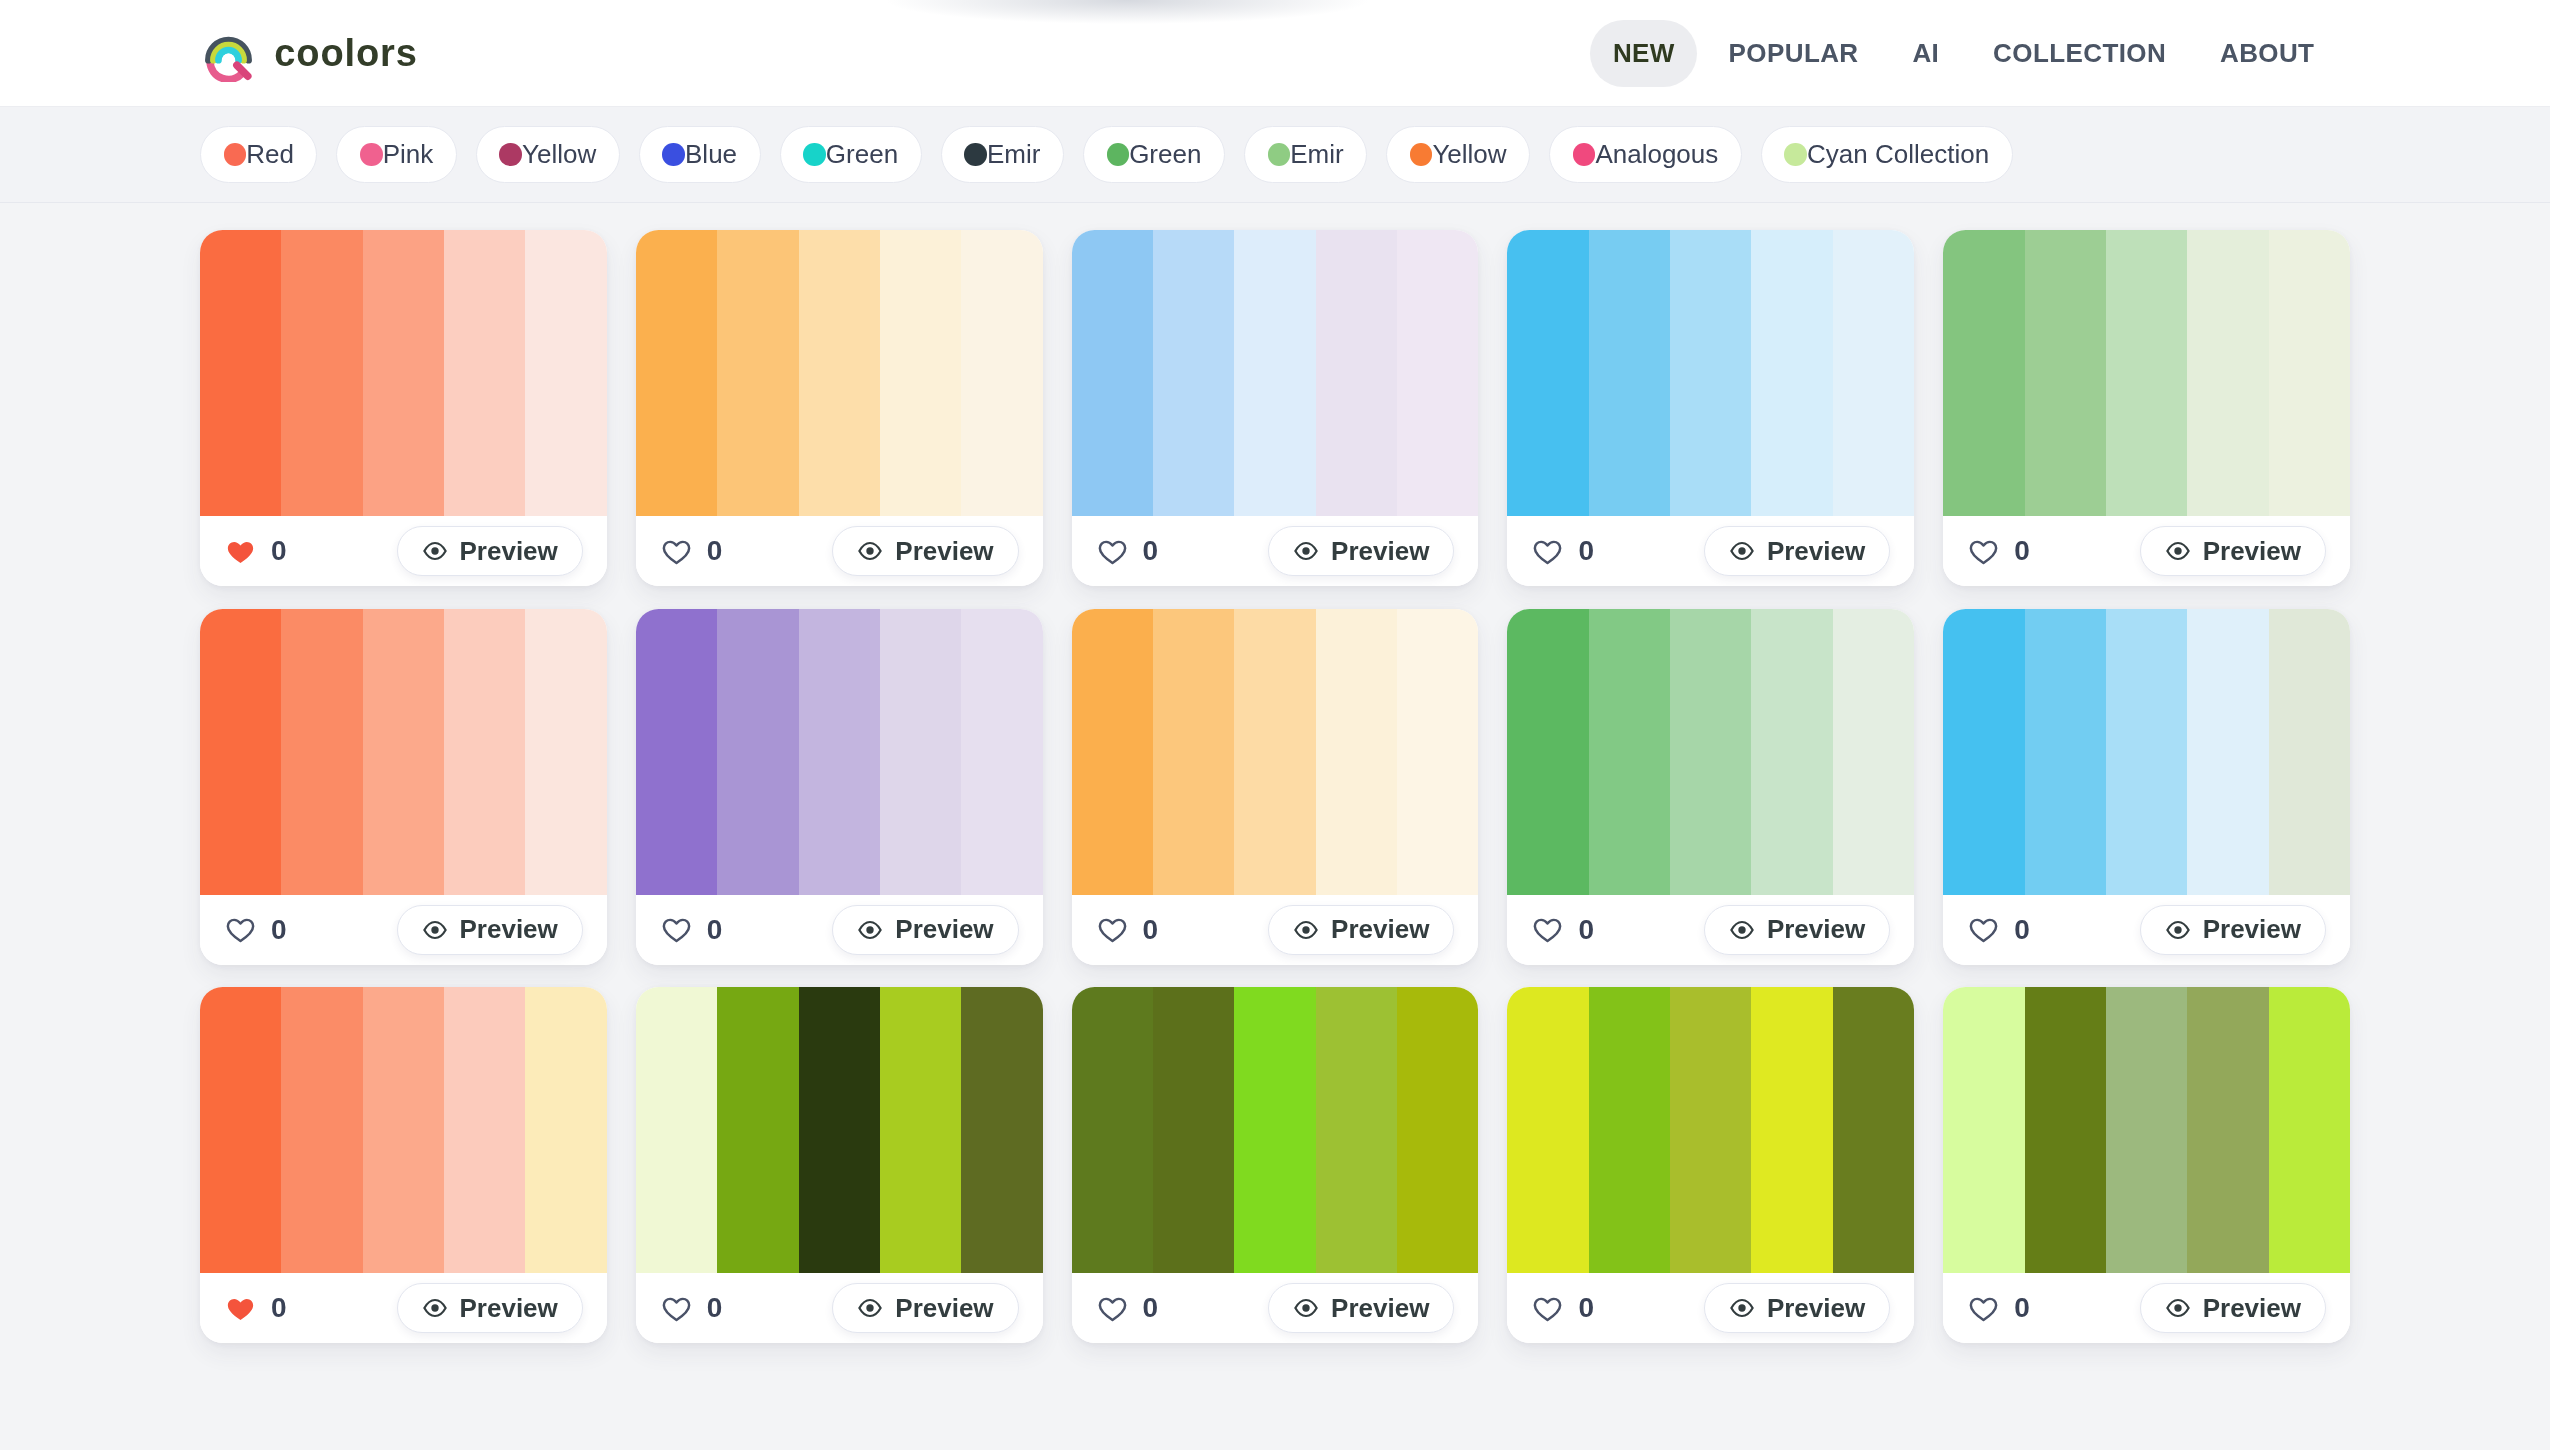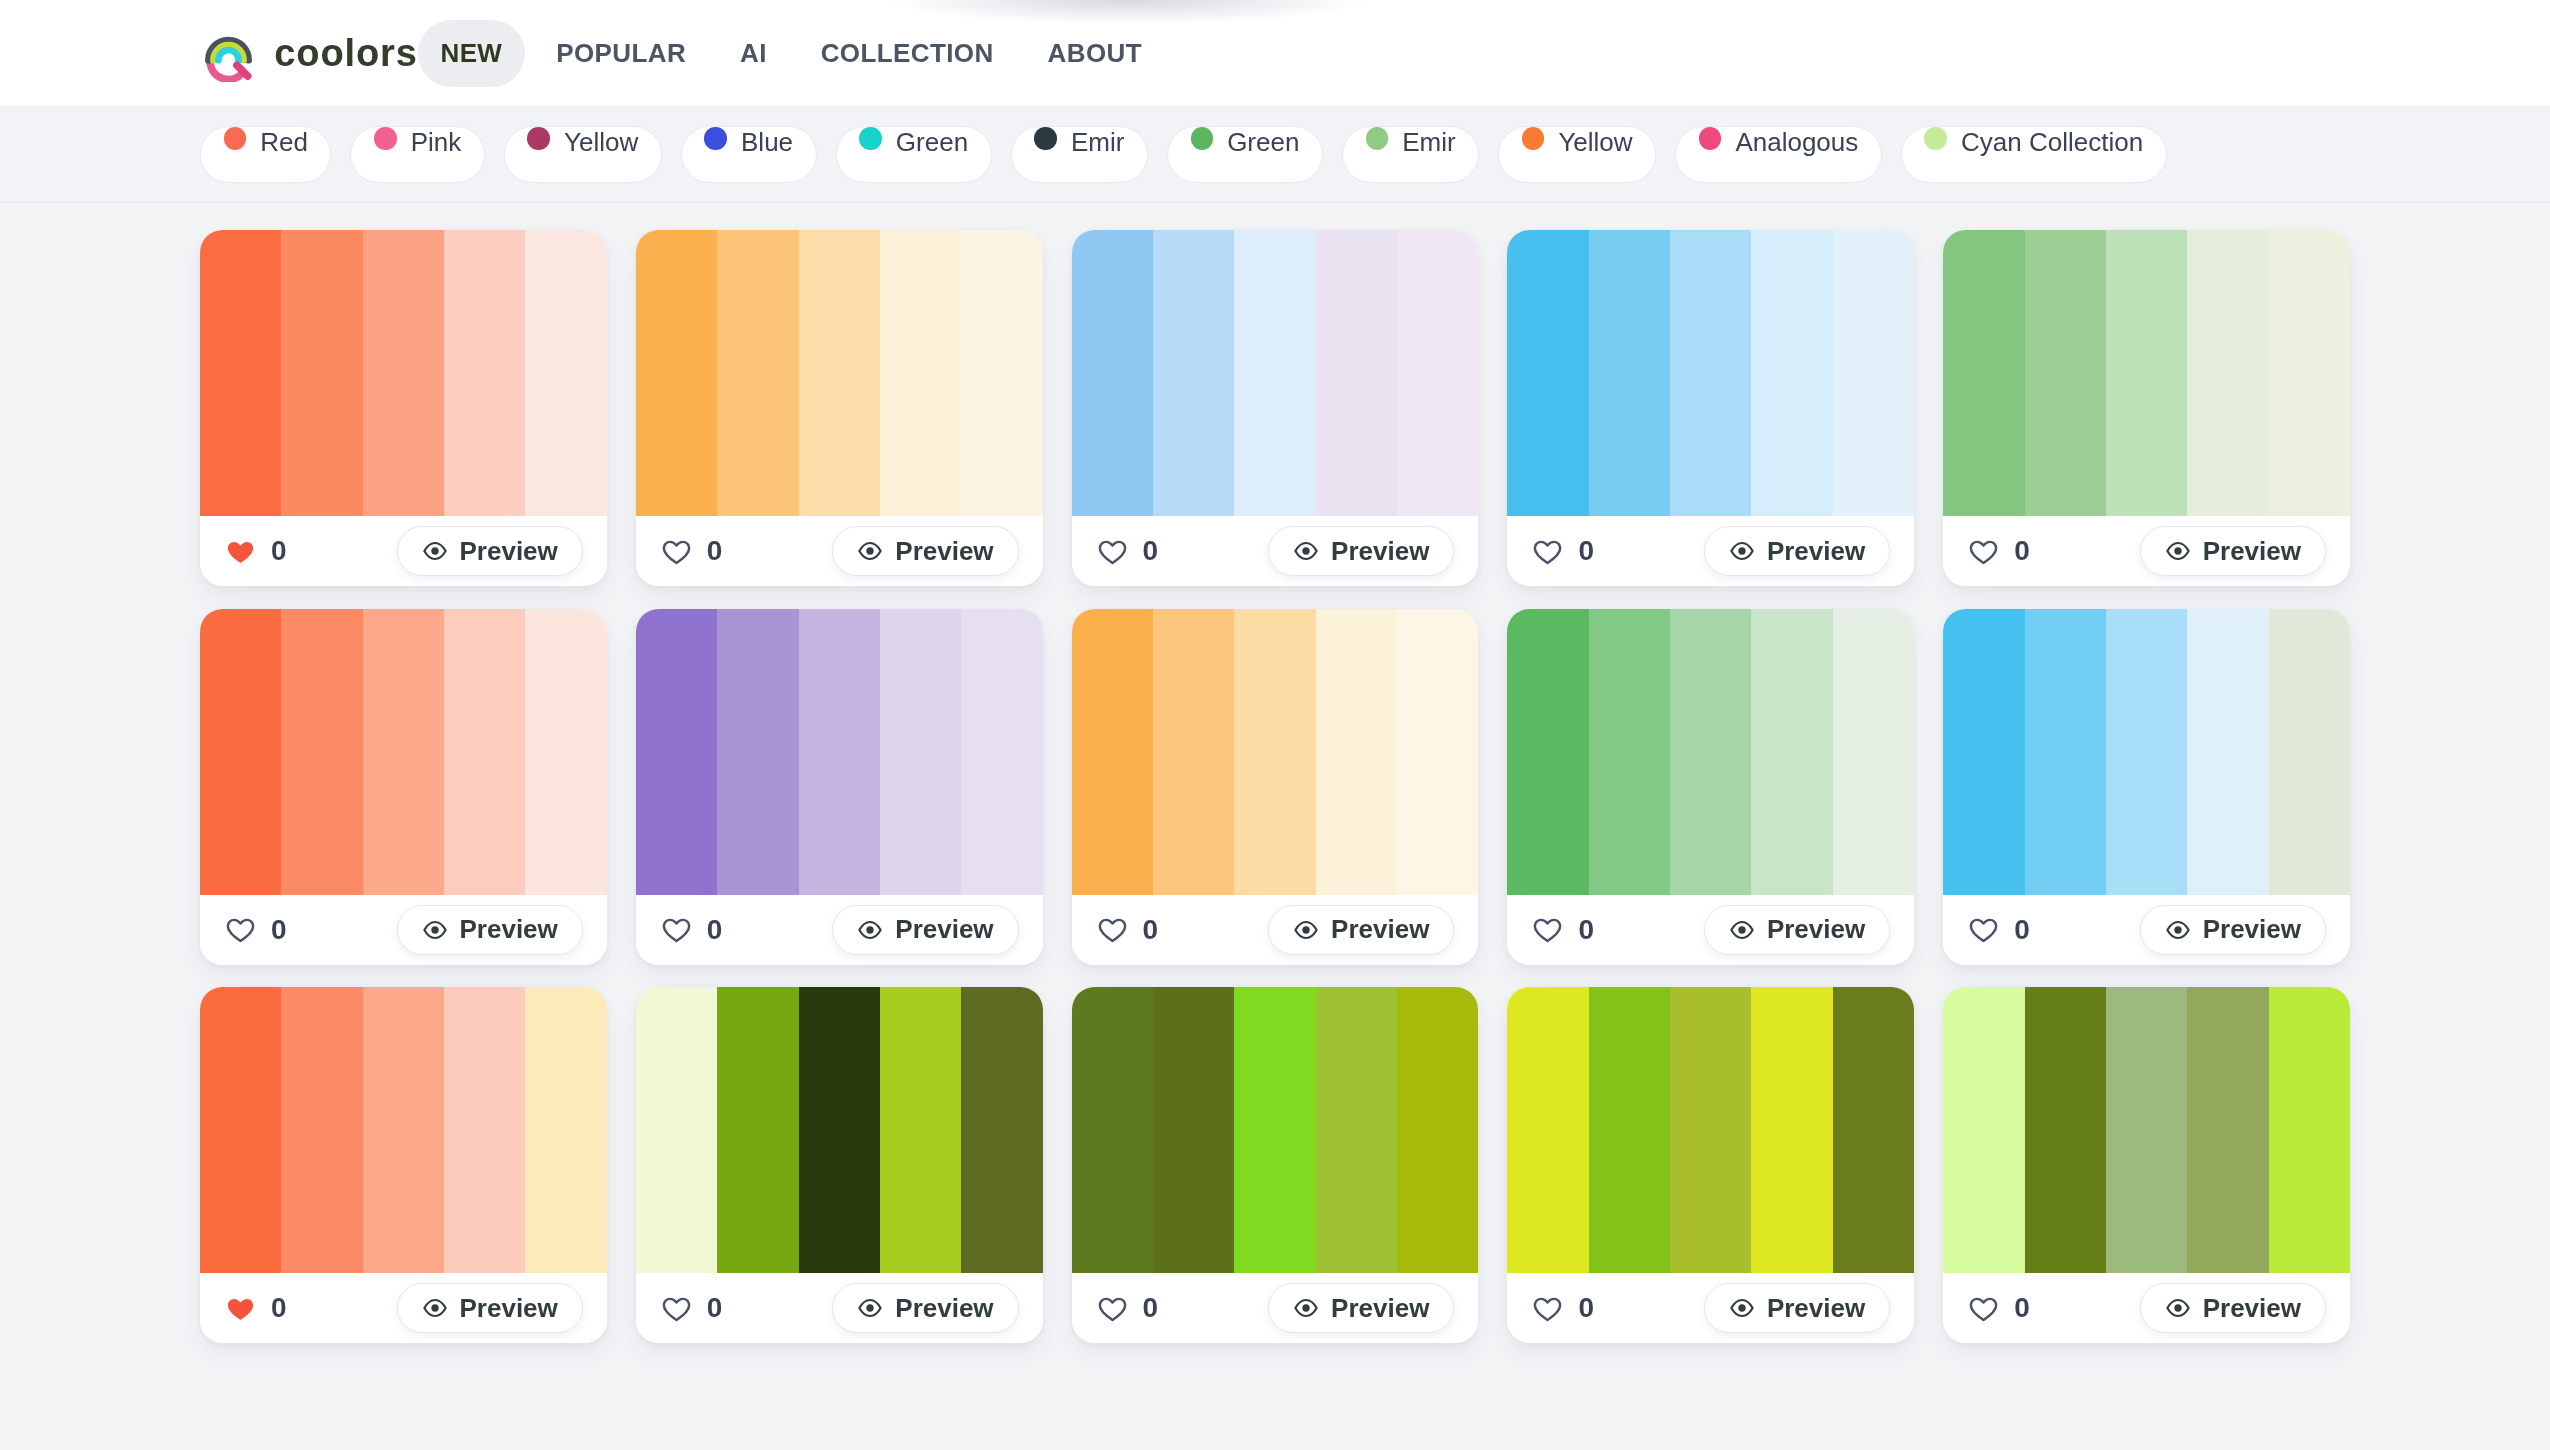--- a/index.html
+++ b/index.html
@@ -9,21 +9,21 @@
     background: #F3F4F6;
     font-family: "Liberation Sans", sans-serif;
     color: #3A4256;
     overflow: hidden;
     position: relative;
   }
 
   
   .app-header {
     height: 106px; background: #FFFFFF;
-    display: flex; align-items: center; justify-content: flex-start;
+    display: flex; align-items: center; justify-content: space-between;
     padding: 0 213px 0 200px;
     position: relative; z-index: 2;
   }
   .brand { display: flex; align-items: center; gap: 17.3px; cursor: pointer; }
   .brand-name { font-size: 38px; font-weight: bold; color: #333D29; letter-spacing: 0.9px; }
   .main-nav { display: flex; align-items: center; gap: 8.7px; }
   .nav-item {
     font-size: 26px; font-weight: bold; color: #4B5565;
     letter-spacing: 0.4px; padding: 18px 22.6px; border-radius: 35px;
     cursor: pointer; white-space: nowrap;
@@ -31,21 +31,21 @@
   .nav-item.active { background: #ECEDF0; color: #2F3A20; }
 
   
   .chipbar {
     height: 97px; background: #F2F3F6;
     border-top: 0.9px solid #ECEDF1; border-bottom: 0.9px solid #E6E8EE;
     display: flex; align-items: center; gap: 19px;
     padding: 0 200px; position: relative; z-index: 1;
   }
   .chip {
-    display: inline-flex; align-items: flex-start; gap: 14px;
+    display: inline-flex; align-items: center; 
     height: 57px; padding: 0 22.6px;
     background: #FFFFFF; border: 1.7px solid #E7E9F0; border-radius: 29.5px;
     font-size: 26px; color: #3A4256; cursor: pointer; white-space: nowrap;
     font-family: "Liberation Sans", sans-serif;
   }
   .chip-dot { width: 22.6px; height: 22.6px; border-radius: 50%; flex: 0 0 auto; }
 
   
   .main-content { padding: 0 200px; }
   .section-title {

